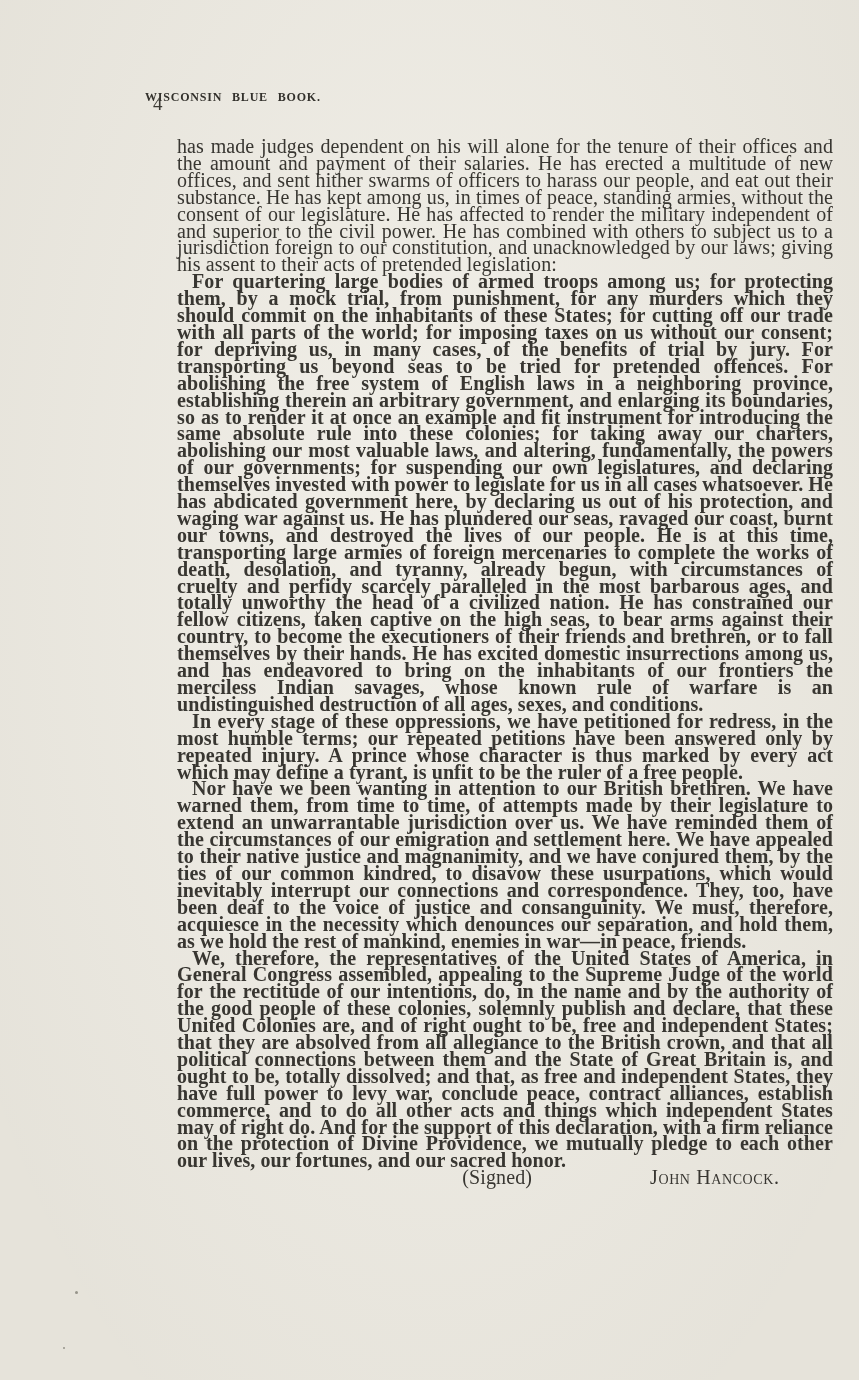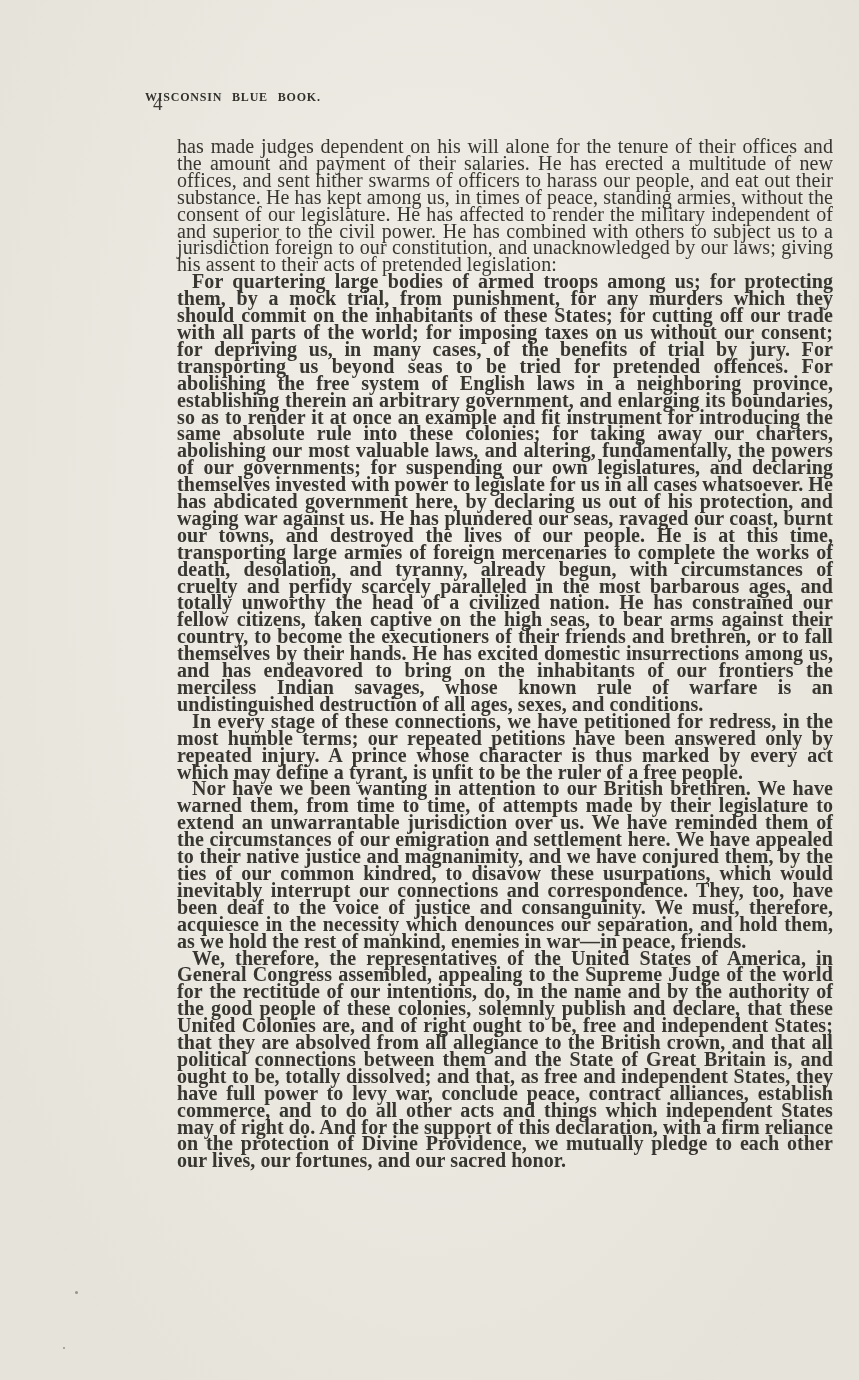--- a/index.html
+++ b/index.html
@@ -93,26 +93,30 @@
     <span class="page-number">4</span>
     <div class="header-title">WISCONSIN BLUE BOOK.</div>
   </div>
 
   <div class="body-text">
 
     <p class="para">has made judges dependent on his will alone for the tenure of their offices and the amount and payment of their salaries. He has erected a multitude of new offices, and sent hither swarms of officers to harass our people, and eat out their substance. He has kept among us, in times of peace, standing armies, without the consent of our legislature. He has affected to render the military independent of and superior to the civil power. He has combined with others to subject us to a jurisdiction foreign to our constitution, and unacknowledged by our laws; giving his assent to their acts of pretended legislation:</p>
 
     <p class="para indent">For quartering large bodies of armed troops among us; for protecting them, by a mock trial, from punishment, for any murders which they should commit on the inhabitants of these States; for cutting off our trade with all parts of the world; for imposing taxes on us without our consent; for depriving us, in many cases, of the benefits of trial by jury. For transporting us beyond seas to be tried for pretended offences. For abolishing the free system of English laws in a neighboring province, establishing therein an arbitrary government, and enlarging its boundaries, so as to render it at once an example and fit instrument for introducing the same absolute rule into these colonies; for taking away our charters, abolishing our most valuable laws, and altering, fundamentally, the powers of our governments; for suspending our own legislatures, and declaring themselves invested with power to legislate for us in all cases whatsoever. He has abdicated government here, by declaring us out of his protection, and waging war against us. He has plundered our seas, ravaged our coast, burnt our towns, and destroyed the lives of our people. He is at this time, transporting large armies of foreign mercenaries to complete the works of death, desolation, and tyranny, already begun, with circumstances of cruelty and perfidy scarcely paralleled in the most barbarous ages, and totally unworthy the head of a civilized nation. He has constrained our fellow citizens, taken captive on the high seas, to bear arms against their country, to become the executioners of their friends and brethren, or to fall themselves by their hands. He has excited domestic insurrections among us, and has endeavored to bring on the inhabitants of our frontiers the merciless Indian savages, whose known rule of warfare is an undistinguished destruction of all ages, sexes, and conditions.</p>
 
-    <p class="para indent">In every stage of these connections, we have petitioned for redress, in the most humble terms; our repeated petitions have been answered only by repeated injury. A prince whose character is thus marked by every act which may define a tyrant, is unfit to be the ruler of a free people.</p>
+    <p class="para indent">In every stage of these oppressions, we have petitioned for redress, in the most humble terms; our repeated petitions have been answered only by repeated injury. A prince whose character is thus marked by every act which may define a tyrant, is unfit to be the ruler of a free people.</p>
 
     <p class="para indent">Nor have we been wanting in attention to our British brethren. We have warned them, from time to time, of attempts made by their legislature to extend an unwarrantable jurisdiction over us. We have reminded them of the circumstances of our emigration and settlement here. We have appealed to their native justice and magnanimity, and we have conjured them, by the ties of our common kindred, to disavow these usurpations, which would inevitably interrupt our connections and correspondence. They, too, have been deaf to the voice of justice and consanguinity. We must, therefore, acquiesce in the necessity which denounces our separation, and hold them, as we hold the rest of mankind, enemies in war—in peace, friends.</p>
 
     <p class="para indent">We, therefore, the representatives of the United States of America, in General Congress assembled, appealing to the Supreme Judge of the world for the rectitude of our intentions, do, in the name and by the authority of the good people of these colonies, solemnly publish and declare, that these United Colonies are, and of right ought to be, free and independent States; that they are absolved from all allegiance to the British crown, and that all political connections between them and the State of Great Britain is, and ought to be, totally dissolved; and that, as free and independent States, they have full power to levy war, conclude peace, contract alliances, establish commerce, and to do all other acts and things which independent States may of right do. And for the support of this declaration, with a firm reliance on the protection of Divine Providence, we mutually pledge to each other our lives, our fortunes, and our sacred honor.</p>
 
+    <div class="signature-line">
+      <span class="signed-label">(Signed)</span>
+      <span class="signer-name">John Hancock.</span>
+    </div>
 
 
   </div>
 
   <span class="scan-artifact artifact-1"></span>
   <span class="scan-artifact artifact-2"></span>
 
 </div>
 
 </body></html>

